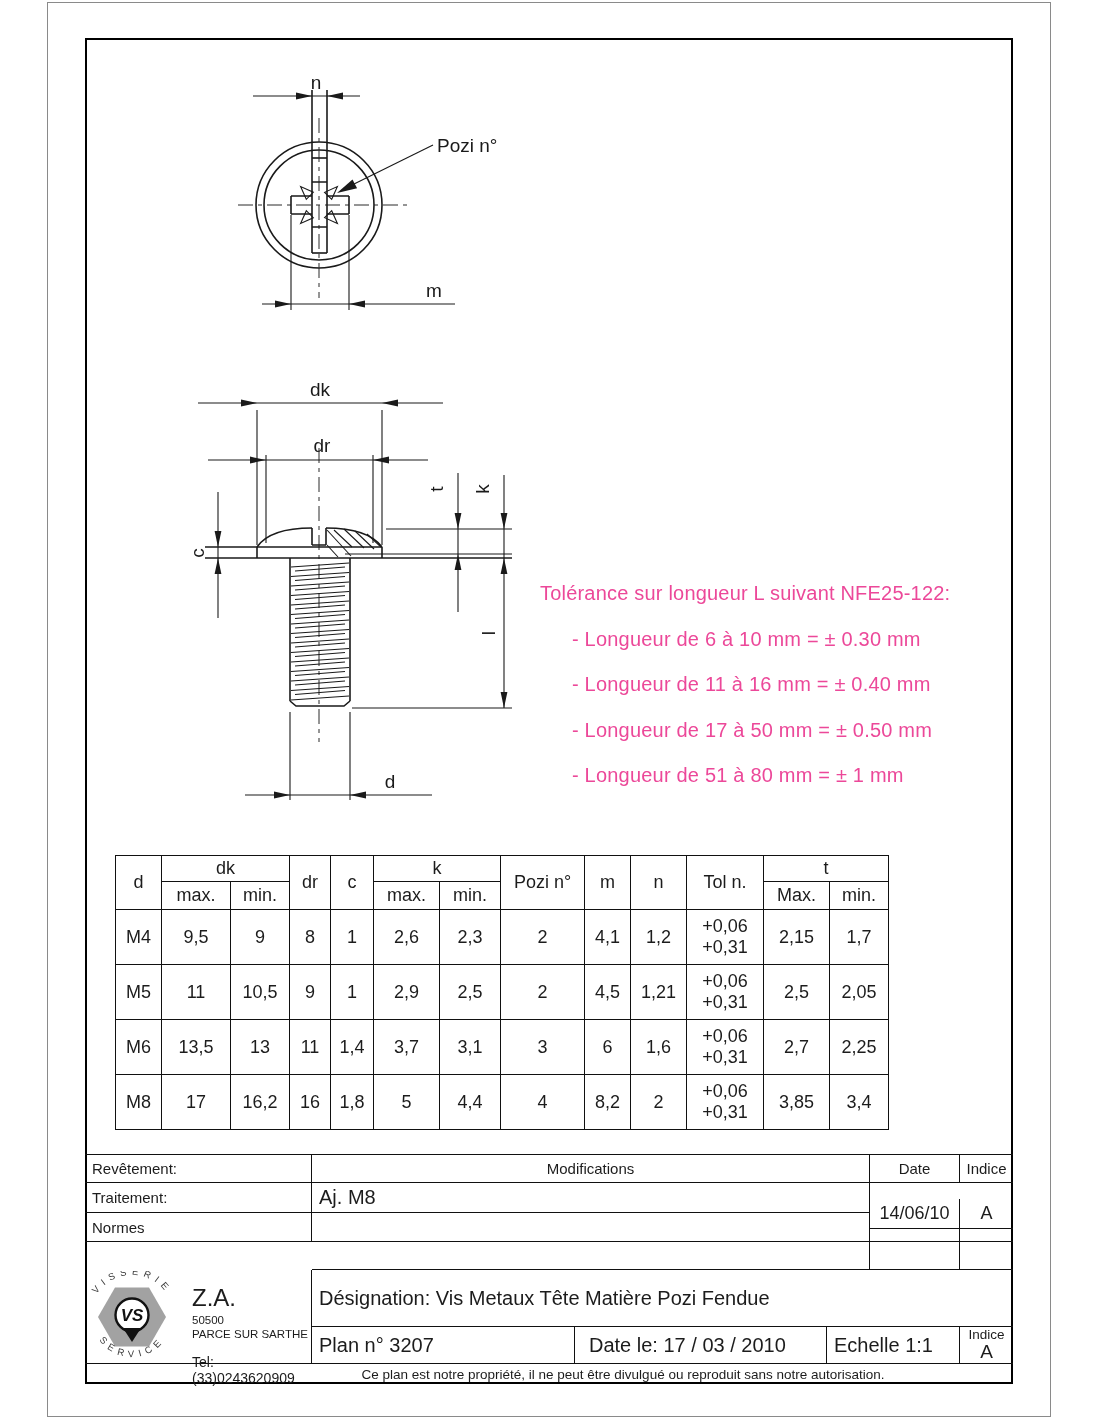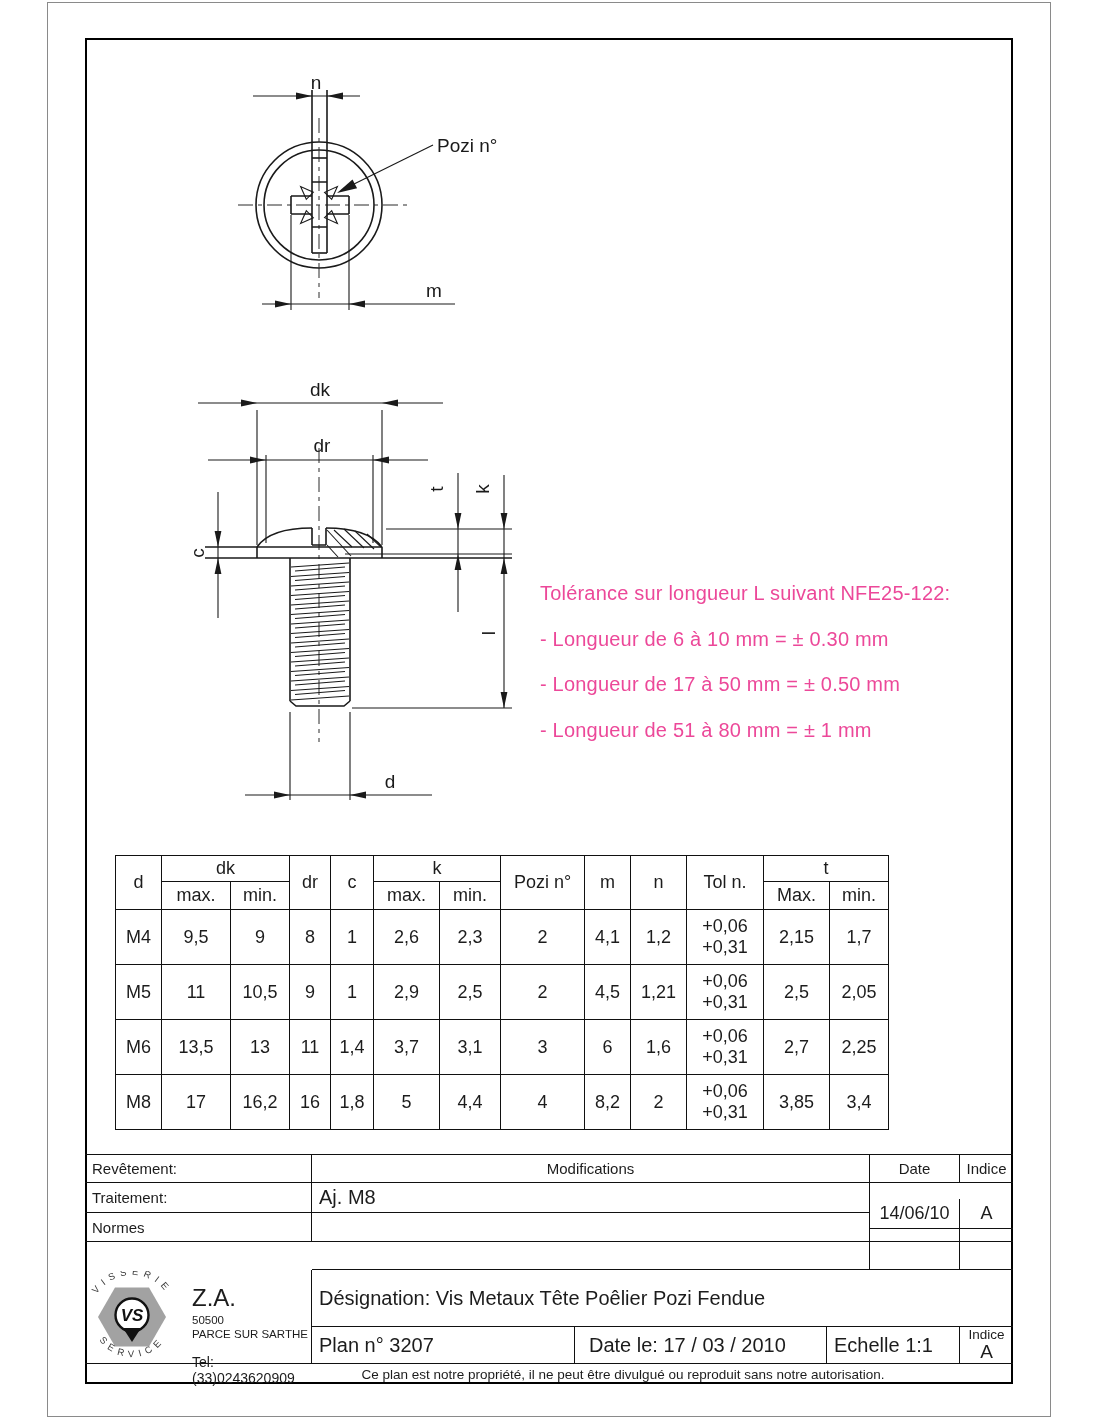--- a/index.html
+++ b/index.html
@@ -12,21 +12,21 @@
 
   svg.views { position:absolute; left:0; top:0; }
   .ln   { stroke:#1a1a1a; stroke-width:1.6; fill:none; }
   .thin { stroke:#1a1a1a; stroke-width:1.1; fill:none; }
   .cl   { stroke:#2a2a2a; stroke-width:1; fill:none; stroke-dasharray:15 5 4 5; }
   .arr  { fill:#1a1a1a; stroke:none; }
   .dimtxt { font-size:19px; fill:#1a1a1a; }
 
   .tolerance { position:absolute; left:540px; top:582px; width:470px; font-size:20px;
           letter-spacing:0.2px; color:#ec4899; }
-  .tol-line { margin-top:22.5px; }
+  .tol-line { margin-top:22.5px;margin-left:32px; }
 
   table.dims { position:absolute; left:115px; top:855px; width:773px;
           border-collapse:collapse; table-layout:fixed; font-size:18px; color:#1c1c1c; }
   table.dims th, table.dims td { border:1.4px solid #111; text-align:center;
           vertical-align:middle; font-weight:normal; padding:0; }
   table.dims thead tr.h1 th { height:25px; }
   table.dims thead tr.h2 th { height:27px; }
   table.dims tbody td { height:54px; }
   .tol-two { line-height:1.15; }
 
@@ -181,20 +181,21 @@
         <polygon class="arr" points="290,795 274,791.6 274,798.4"></polygon>
         <polygon class="arr" points="350,795 366,791.6 366,798.4"></polygon>
         <text class="dimtxt" x="390" y="788" text-anchor="middle">d</text>
       </g>
     </g>
   </svg>
 
   <div class="tolerance">
     <div>Tolérance sur longueur L suivant NFE25-122:</div>
     <div class="tol-line">- Longueur de 6 à 10 mm = ± 0.30 mm</div>
+    <div class="tol-line">- Longueur de 11 à 16 mm = ± 0.40 mm</div>
     <div class="tol-line">- Longueur de 17 à 50 mm = ± 0.50 mm</div>
     <div class="tol-line">- Longueur de 51 à 80 mm = ± 1 mm</div>
   </div>
 
   <table class="dims">
     <colgroup>
       <col style="width:46px">
         <col style="width:69px">
         <col style="width:59px">
       <col style="width:41px">
@@ -353,21 +354,21 @@
         </text>
       </svg>
       <div class="addr">
         <div class="z">Z.A.</div>
         <div class="s">50500</div>
         <div class="s">PARCE SUR SARTHE</div>
         <div class="t">Tel:(33)0243620909</div>
       </div>
     </div>
 
-    <div class="tb bB big" style="left:227px;top:115px;width:701px;height:57px">Désignation:  Vis Metaux Tête Poêlier Pozi Fendue</div>
+    <div class="tb bB big" style="left:227px;top:115px;width:701px;height:57px">Désignation:  Vis Metaux Tête Matière Pozi Fendue</div>
 
     <div class="tb bR bB big" style="left:227px;top:172px;width:263px;height:37px">Plan n° 3207</div>
     <div class="tb bR bB big" style="left:490px;top:172px;width:252px;height:37px;padding-left:14px">Date le: 17 / 03 / 2010</div>
     <div class="tb bR bB big" style="left:742px;top:172px;width:133px;height:37px">Echelle 1:1</div>
     <div class="tb bB ind2 cent" style="left:875px;top:172px;width:53px;height:37px">
       <div class="l1">Indice</div>
       <div class="l2">A</div>
     </div>
 
     <div class="tb cent note" style="left:0;top:209px;width:1076px;height:21px">Ce plan est notre propriété, il ne peut être divulgué ou reproduit sans notre autorisation.</div>

